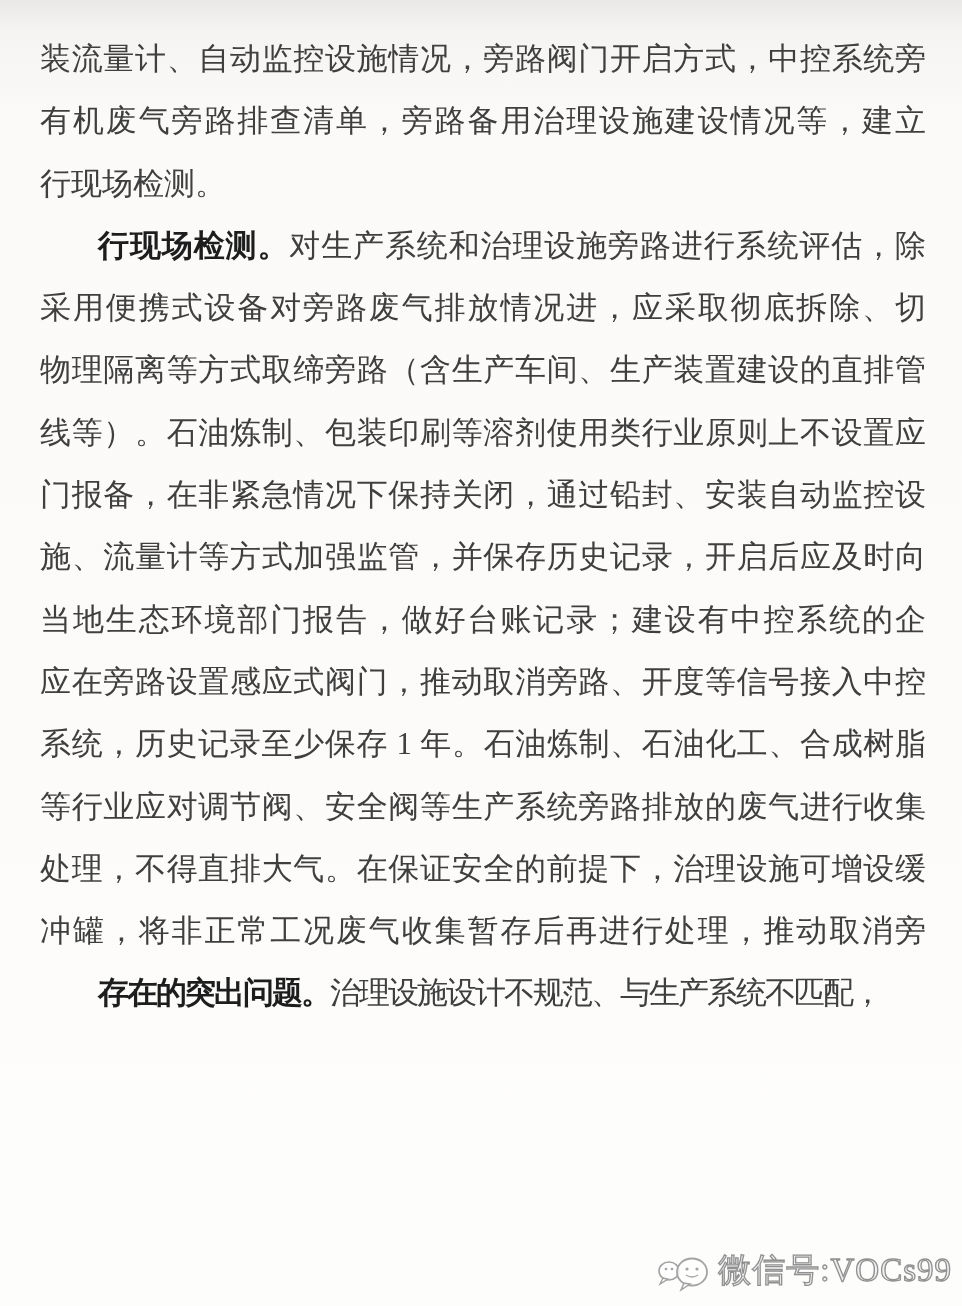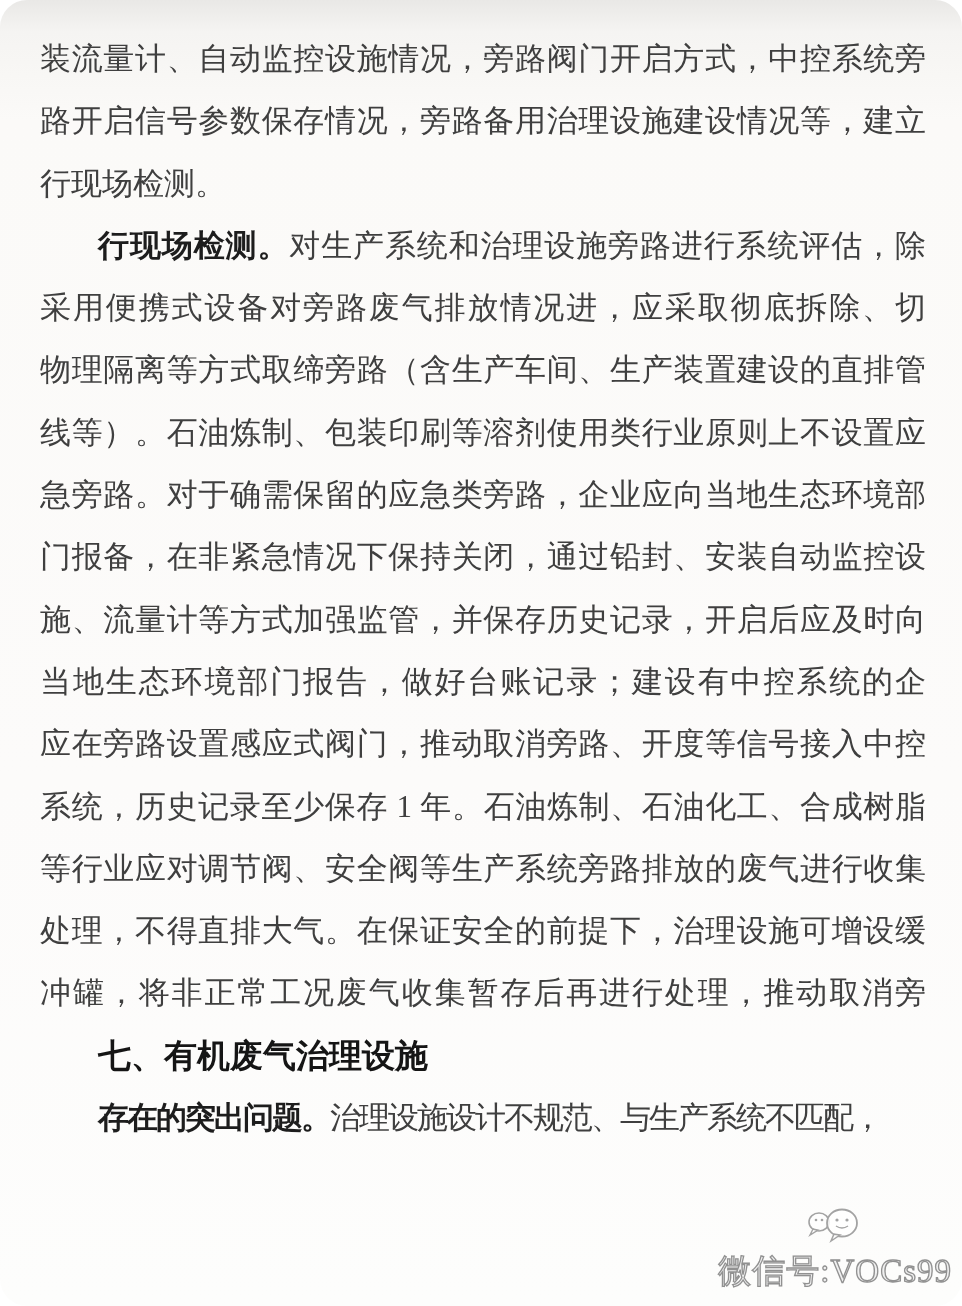--- a/index.html
+++ b/index.html
@@ -14,21 +14,20 @@
     width: 962px;
     height: 1306px;
     overflow: hidden;
     background: linear-gradient(180deg,
       #e9e8e6 0px,
       #f5f4f2 32px,
       #fbfaf8 120px,
       #fcfbfa 60%,
       #fdfdfc 100%);
     font-family: "Liberation Serif", "DejaVu Serif", serif;
-    border-radius: 27px;
   }
   .text-block {
     position: absolute;
     left: 40px;
     top: 28px;
     width: 886px;
     color: #3f3f3f;
     font-size: 31px;
     line-height: 62.3px;
   }
@@ -55,57 +54,54 @@
     color: #151515;
   }
   .watermark {
     position: absolute;
     right: 10px;
     bottom: 12px;
     display: flex;
     align-items: center;
     gap: 4px;
     pointer-events: none;
-    flex-direction: column;
   }
   .wm-icon { display: block; opacity: 0.9; }
   .wm-text {
     font-family: "Liberation Serif", "DejaVu Serif", serif;
     font-size: 33px;
     font-weight: 400;
     color: rgba(255, 255, 255, 0.78);
     -webkit-text-stroke: 1.3px rgba(140, 140, 140, 0.95);
     text-shadow: 0 0 1px rgba(130, 130, 130, 0.55);
     letter-spacing: 1px;
     white-space: nowrap;
   }
 </style>
 </head>
 <body>
 
 <div class="page">
 
   <div class="text-block">
       <div class="line align-fill"><span class="text-run">装流量计、自动监控设施情况，旁路阀门开启方式，中控系统旁</span></div>
-      <div class="line align-fill"><span class="text-run">路开启信号参数保存情况，旁路备用治理设施建设情况等，建立</span></div>
+      <div class="line align-fill"><span class="text-run">有机废气旁路排查清单，旁路备用治理设施建设情况等，建立</span></div>
       <div class="line align-left"><span class="text-run">行现场检测。</span></div>
       <div class="line align-fill indent"><b class="bold-run">行现场检测。</b><span class="text-run">对生产系统和治理设施旁路进行系统评估，除保</span></div>
       <div class="line align-fill"><span class="text-run">采用便携式设备对旁路废气排放情况进，应采取彻底拆除、切断、</span></div>
       <div class="line align-fill"><span class="text-run">物理隔离等方式取缔旁路（含生产车间、生产装置建设的直排管</span></div>
       <div class="line align-fill"><span class="text-run">线等）。石油炼制、包装印刷等溶剂使用类行业原则上不设置应</span></div>
-      <div class="line align-fill"><span class="text-run">急旁路。对于确需保留的应急类旁路，企业应向当地生态环境部</span></div>
       <div class="line align-fill"><span class="text-run">门报备，在非紧急情况下保持关闭，通过铅封、安装自动监控设</span></div>
       <div class="line align-fill"><span class="text-run">施、流量计等方式加强监管，并保存历史记录，开启后应及时向</span></div>
       <div class="line align-fill"><span class="text-run">当地生态环境部门报告，做好台账记录；建设有中控系统的企业，</span></div>
       <div class="line align-fill"><span class="text-run">应在旁路设置感应式阀门，推动取消旁路、开度等信号接入中控</span></div>
       <div class="line align-fill"><span class="text-run">系统，历史记录至少保存 1 年。石油炼制、石油化工、合成树脂</span></div>
       <div class="line align-fill"><span class="text-run">等行业应对调节阀、安全阀等生产系统旁路排放的废气进行收集</span></div>
       <div class="line align-fill"><span class="text-run">处理，不得直排大气。在保证安全的前提下，治理设施可增设缓</span></div>
       <div class="line align-fill"><span class="text-run">冲罐，将非正常工况废气收集暂存后再进行处理，推动取消旁路。</span></div>
-      <div class="line align-left indent heading"><b class="bold-run">七、有机废气治理设施</b></div>
       <div class="line align-left indent tight"><b class="bold-run">存在的突出问题。</b><span class="text-run">治理设施设计不规范、与生产系统不匹配，</span></div>
     </div>
 
   <div class="watermark">
     <svg class="wm-icon" width="58" height="48" viewBox="0 0 58 48" aria-hidden="true">
 
       <ellipse cx="13" cy="25" rx="10" ry="9" fill="rgba(255,255,255,0.75)" stroke="#9a9a9a" stroke-width="1.6"></ellipse>
       <path d="M7 32 L4 38 L12 33 Z" fill="rgba(255,255,255,0.75)" stroke="#9a9a9a" stroke-width="1.4"></path>
       <circle cx="10" cy="23" r="1.3" fill="#9a9a9a"></circle>
       <circle cx="16" cy="23" r="1.3" fill="#9a9a9a"></circle>

